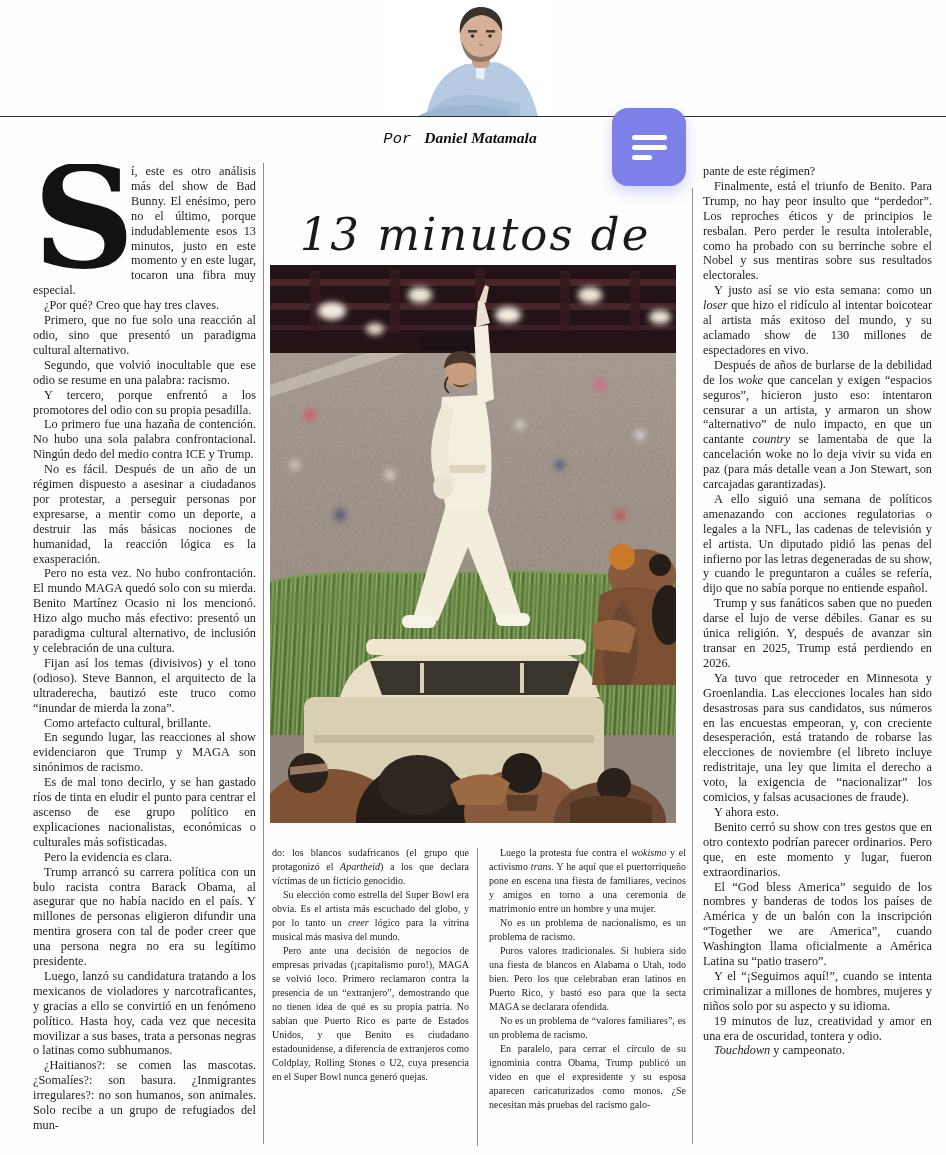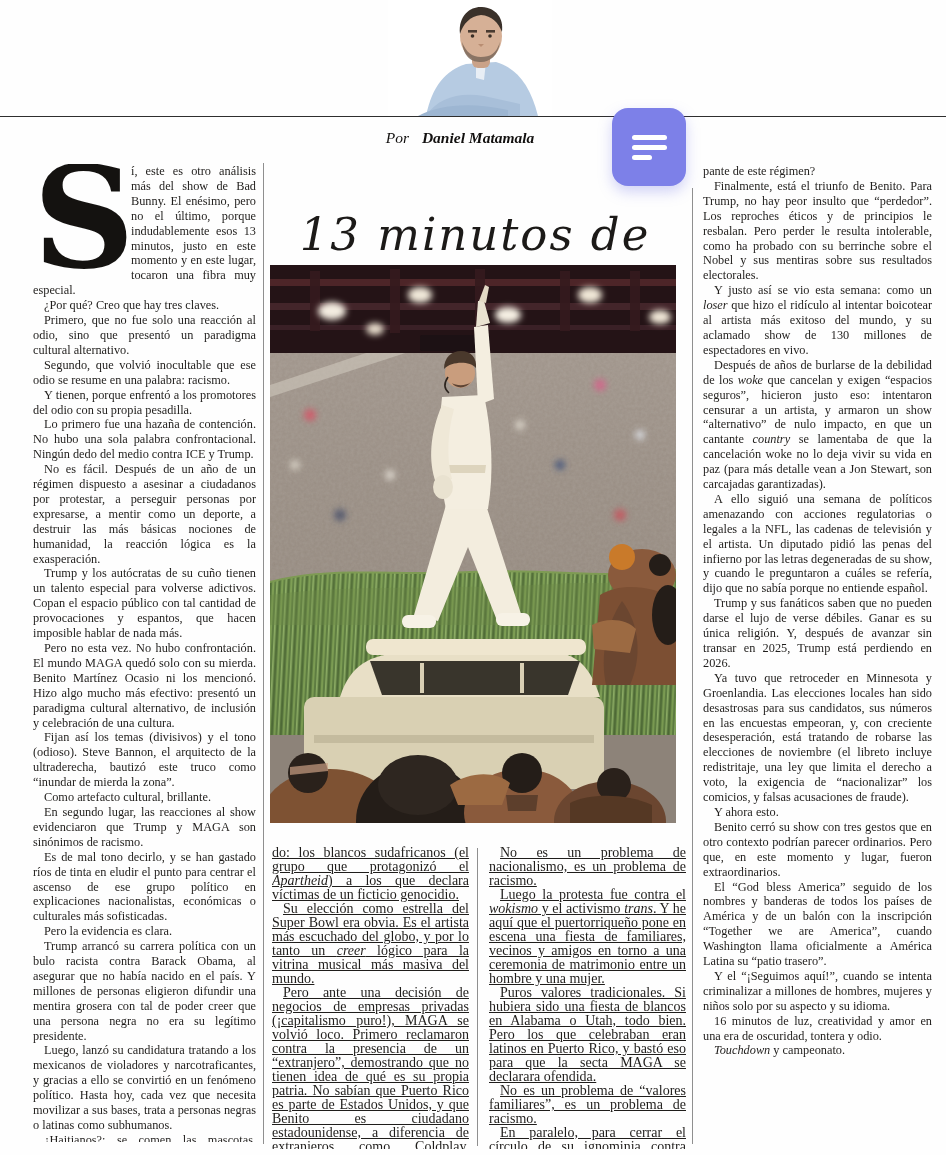--- a/index.html
+++ b/index.html
@@ -7,40 +7,40 @@
     width:946px;height:1155px;position:relative;overflow:hidden;
     background:#fefefe;color:#1f1d1b;
     font-family:"Liberation Serif", serif;
   }
   
   .portrait{position:absolute;left:388px;top:0;width:164px;height:116px;overflow:hidden;background:#fff;}
   .portrait svg{display:block;width:100%;height:100%;}
   .top-rule{position:absolute;left:0;top:116px;width:946px;height:1px;background:#2e2e2e;}
   .byline{position:absolute;left:0;top:129px;width:920px;text-align:center;
     font-size:15.5px;font-style:italic;color:#12100f;}
-  .byline .prefix{font-weight:400;margin-right:13px;}
+  .byline .prefix{font-weight:400;margin-right:13px;font-family:Liberation Mono, monospace;}
   .byline .author{font-weight:700;}
   .reader-btn{position:absolute;left:612px;top:108px;width:74px;height:78px;border:none;
     border-radius:16px;background:#7D80E8;cursor:pointer;box-shadow:0 6px 14px rgba(125,128,232,.35);}
   .reader-btn .bar{position:absolute;left:20px;height:5px;border-radius:3px;background:#ffffff;}
   .bar1{top:27px;width:35px;}
   .bar2{top:37px;width:35px;}
   .bar3{top:47px;width:20px;}
   
   .vdiv{position:absolute;width:1px;background:#8f8f8f;}
   .div-left{left:263px;top:163px;height:981px;}
   .div-right{left:692px;top:188px;height:956px;}
   .div-mid{left:477px;top:848px;height:298px;}
   .col{position:absolute;overflow:hidden;font-size:12.3px;line-height:14.9px;text-align:justify;
     -webkit-hyphens:auto;hyphens:auto;}
   .col p{margin:0;text-indent:11px;}
   .col p.noind{text-indent:0;}
   .col-1{left:33px;top:164px;width:223px;height:978px;}
   .col-4{left:703px;top:164px;width:229px;height:978px;}
-  .bottomcol{font-size:14px;line-height:14px;height:303px;top:846px;text-decoration:underline;}
+  .bottomcol{font-size:10px;line-height:14px;height:303px;top:846px;}
   .col-2{left:272px;width:197px;}
   .col-3{left:489px;width:197px;}
   .dropcap{float:left;width:88px;height:103px;margin:4px 10px 0 0;
     font-family:"DejaVu Serif", serif;font-weight:700;font-size:141px;line-height:100px;
     color:#141210;text-indent:0;}
   
   .title{position:absolute;left:272px;top:178px;width:406px;text-align:center;
     font-family:"DejaVu Serif", serif;font-style:italic;font-weight:400;
     font-size:45px;letter-spacing:2px;color:#1c1a18;}
   .hero{position:absolute;left:270px;top:265px;width:406px;height:558px;overflow:hidden;background:#8d8379;}
@@ -221,53 +221,52 @@
       <path d="M180,520 C200,506 226,506 240,518 L232,540 L188,540 Z" fill="#9c6a42"></path>
     </g>
   </svg>
 </div>
 
 <div class="col col-1">
     <p class="noind"><span class="dropcap">S</span>í, este es otro análisis más del show de Bad Bunny. El enésimo, pero no el último, porque indudablemente esos 13 minutos, justo en este momento y en este lugar, tocaron una fibra muy especial.</p>
     <p>¿Por qué? Creo que hay tres claves.</p>
     <p>Primero, que no fue solo una reacción al odio, sino que presentó un paradigma cultural alternativo.</p>
     <p>Segundo, que volvió inocultable que ese odio se resume en una palabra: racismo.</p>
-    <p>Y tienen, porque enfrentó a los promotores del odio con su propia pesadilla.</p>
+    <p>Y tercero, porque enfrentó a los promotores del odio con su propia pesadilla.</p>
     <p>Lo primero fue una hazaña de contención. No hubo una sola palabra confrontacional. Ningún dedo del medio contra ICE y Trump.</p>
     <p>No es fácil. Después de un año de un régimen dispuesto a asesinar a ciudadanos por protestar, a perseguir personas por expresarse, a mentir como un deporte, a destruir las más básicas nociones de humanidad, la reacción lógica es la exasperación.</p>
-    <p>Trump y los autócratas de su cuño tienen un talento especial para volverse adictivos. Copan el espacio público con tal cantidad de provocaciones y espantos, que hacen imposible hablar de nada más.</p>
     <p>Pero no esta vez. No hubo confrontación. El mundo MAGA quedó solo con su mierda. Benito Martínez Ocasio ni los mencionó. Hizo algo mucho más efectivo: presentó un paradigma cultural alternativo, de inclusión y celebración de una cultura.</p>
     <p>Fijan así los temas (divisivos) y el tono (odioso). Steve Bannon, el arquitecto de la ultraderecha, bautizó este truco como “inundar de mierda la zona”.</p>
     <p>Como artefacto cultural, brillante.</p>
     <p>En segundo lugar, las reacciones al show evidenciaron que Trump y MAGA son sinónimos de racismo.</p>
     <p>Es de mal tono decirlo, y se han gastado ríos de tinta en eludir el punto para centrar el ascenso de ese grupo político en explicaciones nacionalistas, económicas o culturales más sofisticadas.</p>
     <p>Pero la evidencia es clara.</p>
     <p>Trump arrancó su carrera política con un bulo racista contra Barack Obama, al asegurar que no había nacido en el país. Y millones de personas eligieron difundir una mentira grosera con tal de poder creer que una persona negra no era su legítimo presidente.</p>
     <p>Luego, lanzó su candidatura tratando a los mexicanos de violadores y narcotraficantes, y gracias a ello se convirtió en un fenómeno político. Hasta hoy, cada vez que necesita movilizar a sus bases, trata a personas negras o latinas como subhumanos.</p>
     <p>¿Haitianos?: se comen las mascotas. ¿Somalíes?: son basura. ¿Inmigrantes irregulares?: no son humanos, son animales. Solo recibe a un grupo de refugiados del mun-</p>
   </div>
 <div class="col bottomcol col-2">
     <p class="noind">do: los blancos sudafricanos (el grupo que protagonizó el <i>Apartheid</i>) a los que declara víctimas de un ficticio genocidio.</p>
     <p>Su elección como estrella del Super Bowl era obvia. Es el artista más escuchado del globo, y por lo tanto un <i>creer</i> lógico para la vitrina musical más masiva del mundo.</p>
     <p>Pero ante una decisión de negocios de empresas privadas (¡capitalismo puro!), MAGA se volvió loco. Primero reclamaron contra la presencia de un “extranjero”, demostrando que no tienen idea de qué es su propia patria. No sabían que Puerto Rico es parte de Estados Unidos, y que Benito es ciudadano estadounidense, a diferencia de extranjeros como Coldplay, Rolling Stones o U2, cuya presencia en el Super Bowl nunca generó quejas.</p>
   </div>
 <div class="col bottomcol col-3">
+    <p>Luego la protesta fue contra el <i>wokismo</i> y el activismo <i>trans</i>. Y he aquí que el puertorriqueño pone en escena una fiesta de familiares, vecinos y amigos en torno a una ceremonia de matrimonio entre un hombre y una mujer.</p>
     <p>No es un problema de nacionalismo, es un problema de racismo.</p>
-    <p>Luego la protesta fue contra el <i>wokismo</i> y el activismo <i>trans</i>. Y he aquí que el puertorriqueño pone en escena una fiesta de familiares, vecinos y amigos en torno a una ceremonia de matrimonio entre un hombre y una mujer.</p>
     <p>Puros valores tradicionales. Si hubiera sido una fiesta de blancos en Alabama o Utah, todo bien. Pero los que celebraban eran latinos en Puerto Rico, y bastó eso para que la secta MAGA se declarara ofendida.</p>
     <p>No es un problema de “valores familiares”, es un problema de racismo.</p>
     <p>En paralelo, para cerrar el círculo de su ignominia contra Obama, Trump publicó un video en que el expresidente y su esposa aparecen caricaturizados como monos. ¿Se necesitan más pruebas del racismo galo-</p>
   </div>
 <div class="col col-4">
     <p class="noind">pante de este régimen?</p>
     <p>Finalmente, está el triunfo de Benito. Para Trump, no hay peor insulto que “perdedor”. Los reproches éticos y de principios le resbalan. Pero perder le resulta intolerable, como ha probado con su berrinche sobre el Nobel y sus mentiras sobre sus resultados electorales.</p>
     <p>Y justo así se vio esta semana: como un <i>loser</i> que hizo el ridículo al intentar boicotear al artista más exitoso del mundo, y su aclamado show de 130 millones de espectadores en vivo.</p>
     <p>Después de años de burlarse de la debilidad de los <i>woke</i> que cancelan y exigen “espacios seguros”, hicieron justo eso: intentaron censurar a un artista, y armaron un show “alternativo” de nulo impacto, en que un cantante <i>country</i> se lamentaba de que la cancelación woke no lo deja vivir su vida en paz (para más detalle vean a Jon Stewart, son carcajadas garantizadas).</p>
     <p>A ello siguió una semana de políticos amenazando con acciones regulatorias o legales a la NFL, las cadenas de televisión y el artista. Un diputado pidió las penas del infierno por las letras degeneradas de su show, y cuando le preguntaron a cuáles se refería, dijo que no sabía porque no entiende español.</p>
     <p>Trump y sus fanáticos saben que no pueden darse el lujo de verse débiles. Ganar es su única religión. Y, después de avanzar sin transar en 2025, Trump está perdiendo en 2026.</p>
     <p>Ya tuvo que retroceder en Minnesota y Groenlandia. Las elecciones locales han sido desastrosas para sus candidatos, sus números en las encuestas empeoran, y, con creciente desesperación, está tratando de robarse las elecciones de noviembre (el libreto incluye redistritaje, una ley que limita el derecho a voto, la exigencia de “nacionalizar” los comicios, y falsas acusaciones de fraude).</p>
     <p>Y ahora esto.</p>
     <p>Benito cerró su show con tres gestos que en otro contexto podrían parecer ordinarios. Pero que, en este momento y lugar, fueron extraordinarios.</p>
     <p>El “God bless America” seguido de los nombres y banderas de todos los países de América y de un balón con la inscripción “Together we are America”, cuando Washington llama oficialmente a América Latina su “patio trasero”.</p>
     <p>Y el “¡Seguimos aquí!”, cuando se intenta criminalizar a millones de hombres, mujeres y niños solo por su aspecto y su idioma.</p>
-    <p>16 minutos de luz, creatividad y amor en una era de oscuridad, tontera y odio.</p>
+    <p>19 minutos de luz, creatividad y amor en una era de oscuridad, tontera y odio.</p>
     <p><i>Touchdown</i> y campeonato.</p>
   </div>
 
 </body></html>

